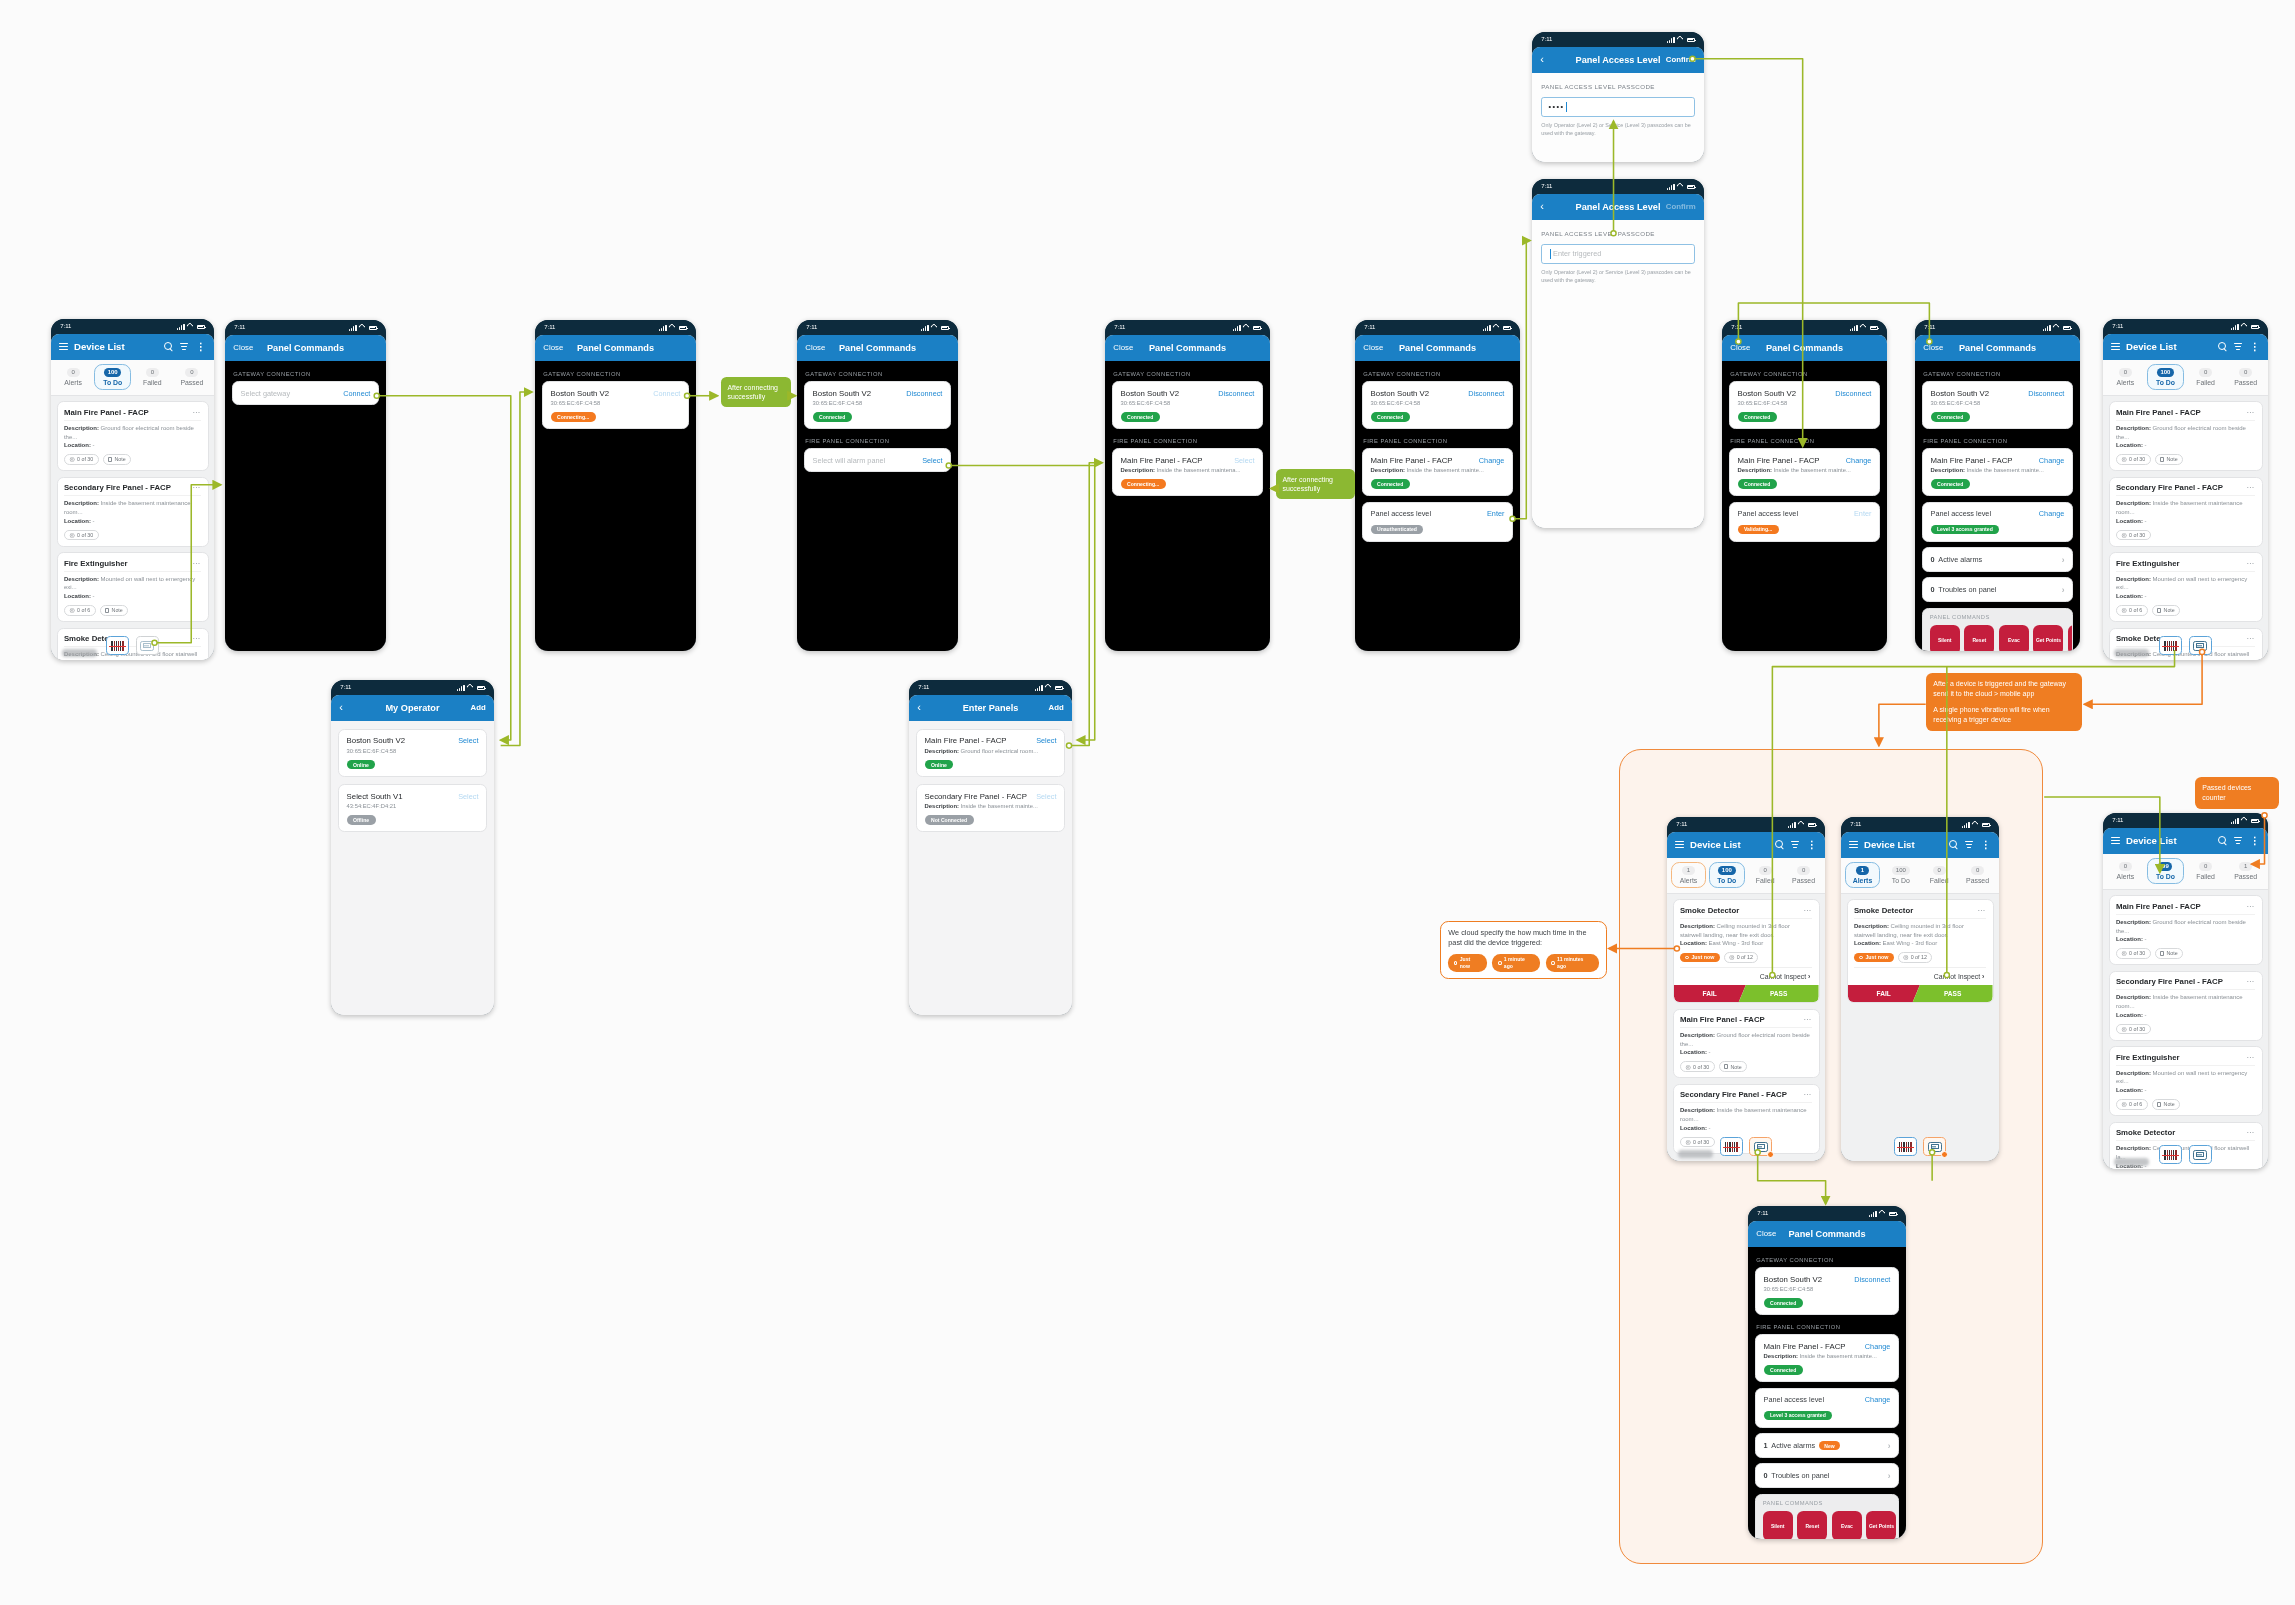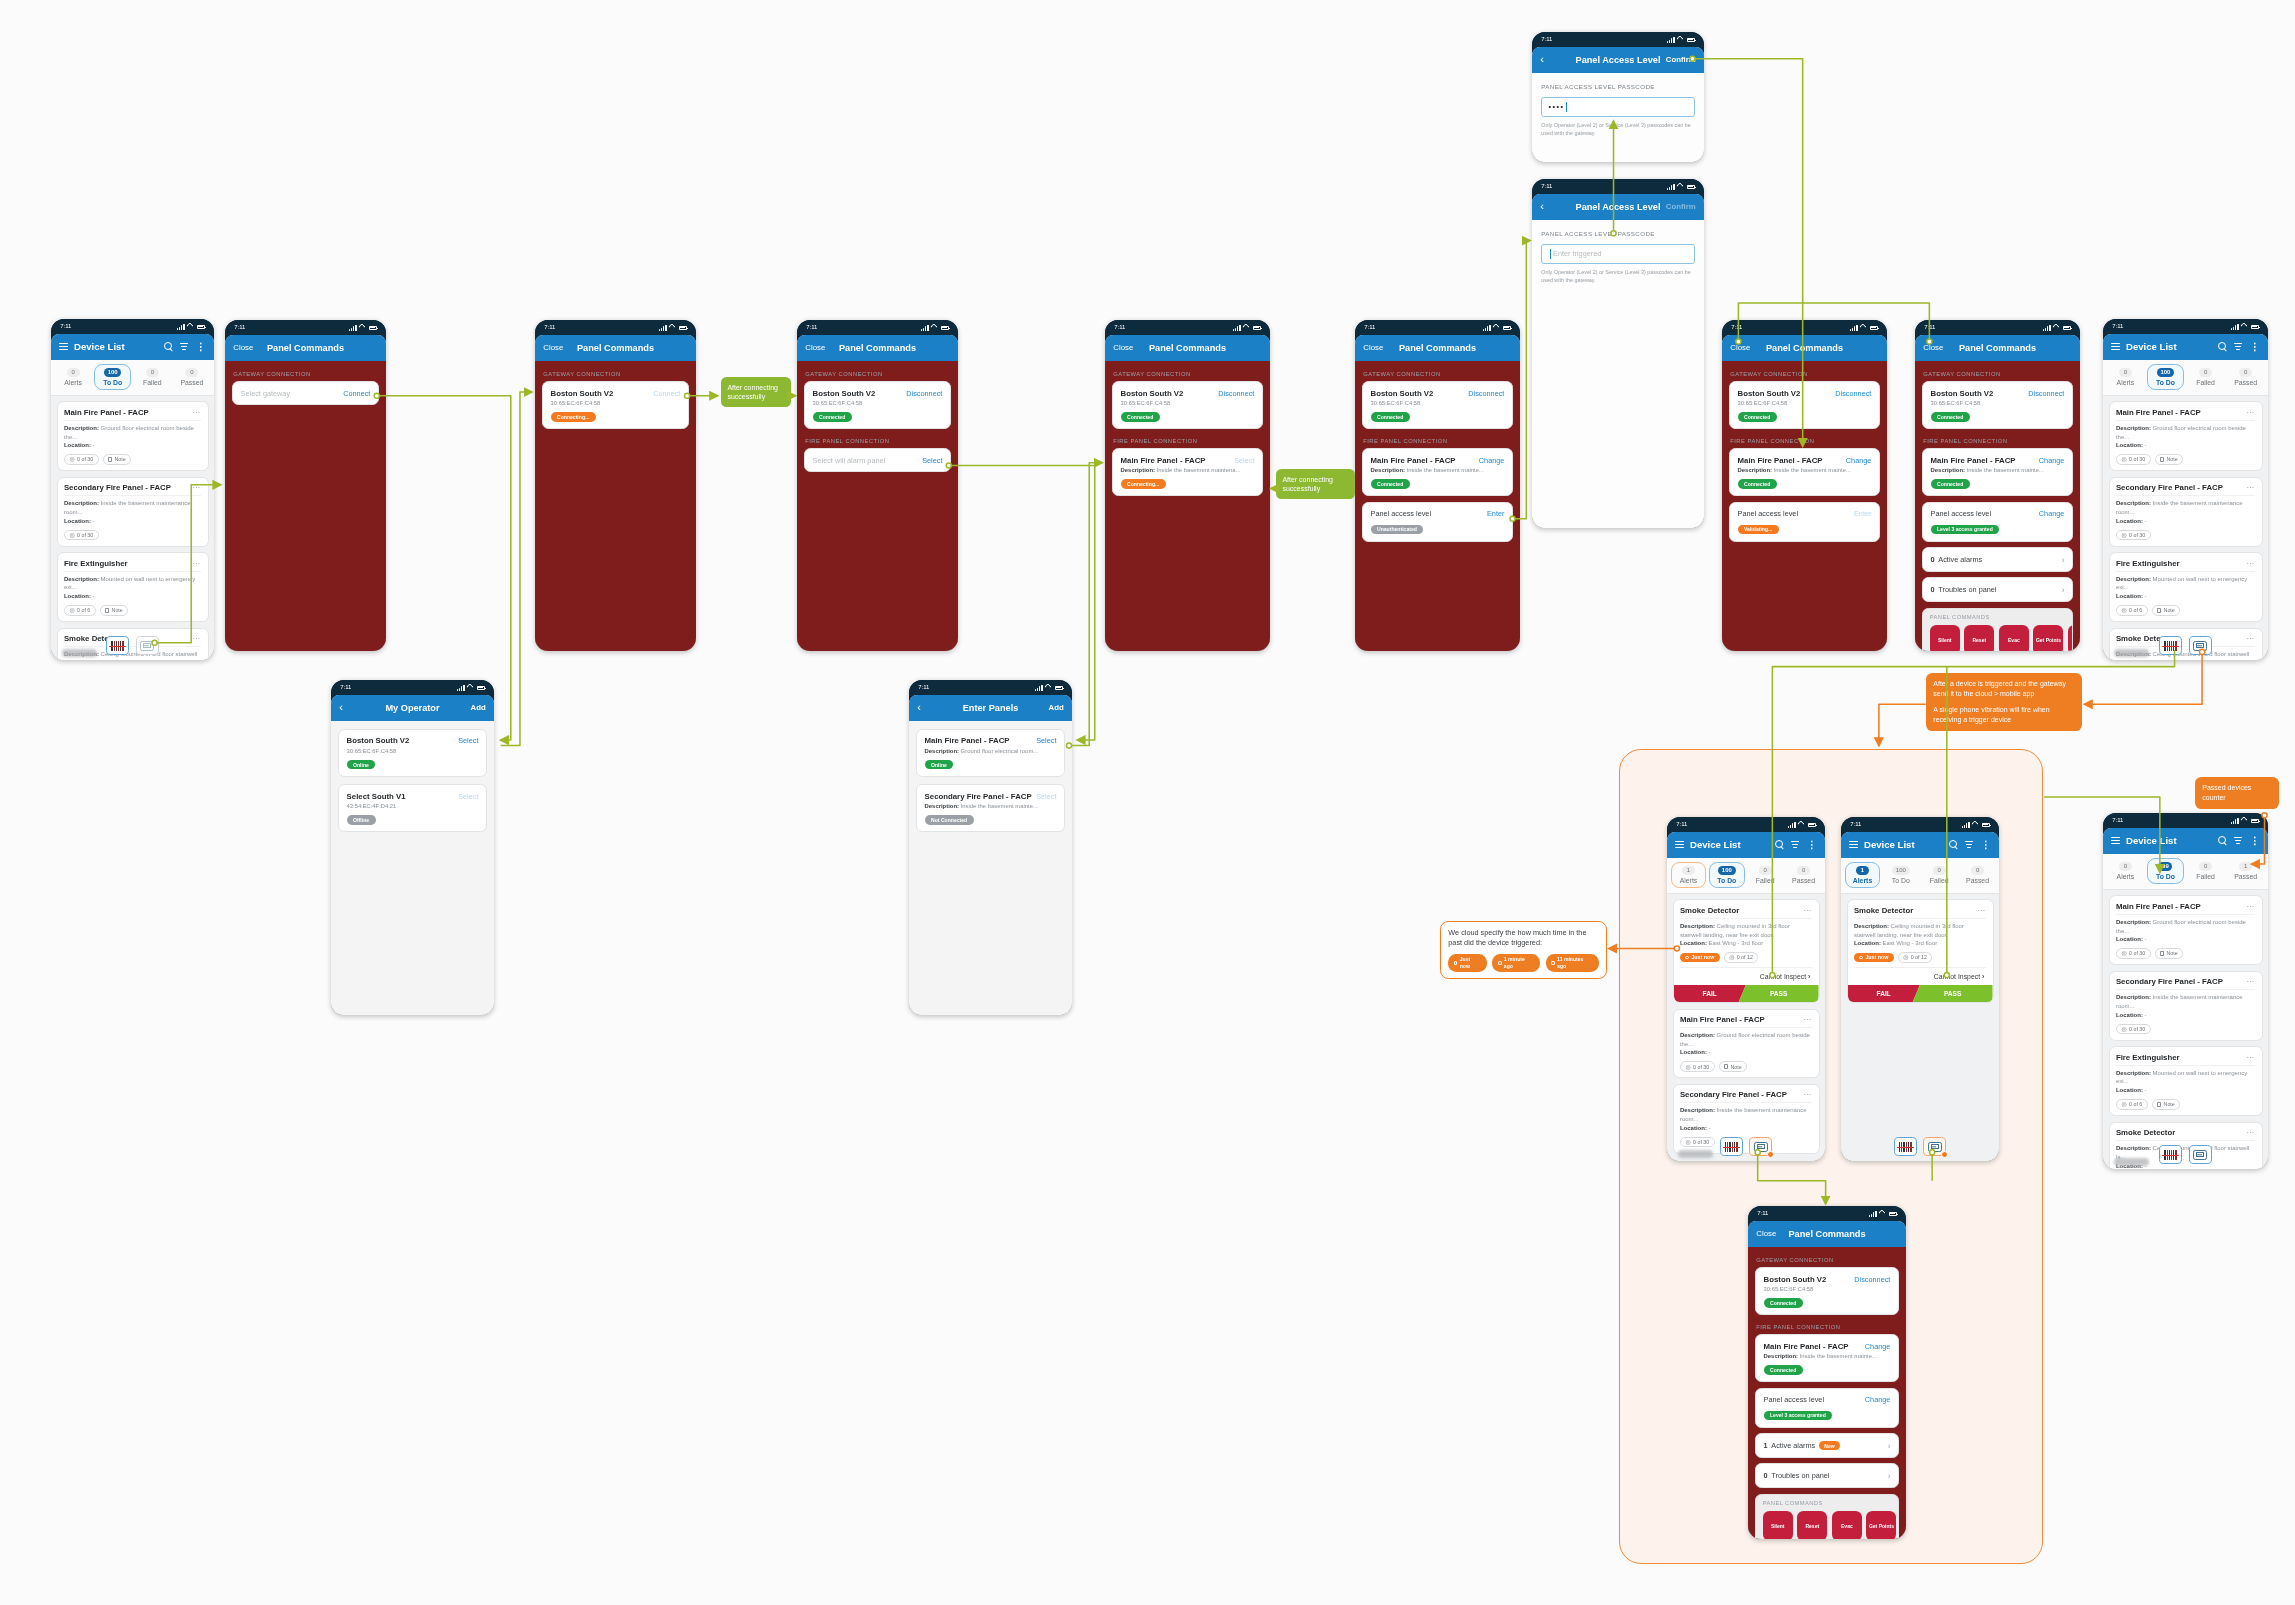--- a/index.html
+++ b/index.html
@@ -86,26 +86,26 @@
                background:#f4791f; border:0.9px solid #fff; }
   .ico-bc { position:relative; width:13.8px; height:10px; display:flex; align-items:stretch; gap:0.9px; justify-content:center; }
   .ico-bc span { display:block; background:#2f3337; }
   .ico-bc span:nth-child(2n) { background:#8a2b2b; }
   .ico-bc::after { content:""; position:absolute; left:-1.8px; right:-1.8px; top:46%; height:1.2px; background:#e03131; }
   .ico-pn { width:13.8px; height:10px; border:1.1px solid #41728f; border-radius:2.3px; position:relative; background:#fff; }
   .ico-pn::before { content:""; position:absolute; top:1.5px; left:1.8px; right:1.8px; height:2.6px; border:0.8px solid #41728f; border-radius:0.5px; }
   .ico-pn::after { content:""; position:absolute; bottom:1.7px; left:1.8px; width:5.5px; height:1px; background:#41728f; box-shadow:0 -1.7px 0 #41728f; }
 
   
-  .pc-body { flex:1; background:#7f1d1d; padding:1.8px 7.3px 5.5px; overflow:hidden; }
+  .pc-body { flex:1; background:#000000; padding:1.8px 7.3px 5.5px; overflow:hidden; }
   .sec-label { font-size:5.8px; color:#9aa0a6; letter-spacing:0.5px; margin:8.3px 0.9px 4.6px; }
   .pc-card { background:#fff; border:0.9px solid #e2e3e5; border-radius:6.4px; padding:6.4px 7.3px; margin-bottom:5.5px; }
   .row { display:flex; justify-content:space-between; align-items:flex-start; }
   .row.mid { align-items:center; }
-  .gw-name { font-size:7.8px; font-weight:bold; color:#26292c; }
+  .gw-name { font-size:7.8px; font-weight:normal; color:#26292c; }
   .action { font-size:7.3px; color:#1e88d2; }
   .action.dis { color:#b5d9f2; }
   .mac { font-size:5.8px; color:#8a9096; margin-top:2.3px; }
   .pdesc { font-size:5.9px; color:#8a9096; margin-top:2.3px; }
   .pdesc b { color:#3a3e42; }
   .badge { display:inline-block; margin-top:4.1px; border-radius:7.3px; padding:1.7px 6.4px; font-size:5.1px; color:#fff; font-weight:bold; }
   .bg-green { background:#21a34a; } .bg-orange { background:#f4791f; } .bg-grey { background:#9aa0a6; }
   .placeholder { font-size:7.3px; color:#b6babd; }
   .acc-label { font-size:7.3px; color:#3a3e42; }
   .stat-l { font-size:7.3px; color:#3a3e42; display:flex; align-items:center; gap:3.7px; }

